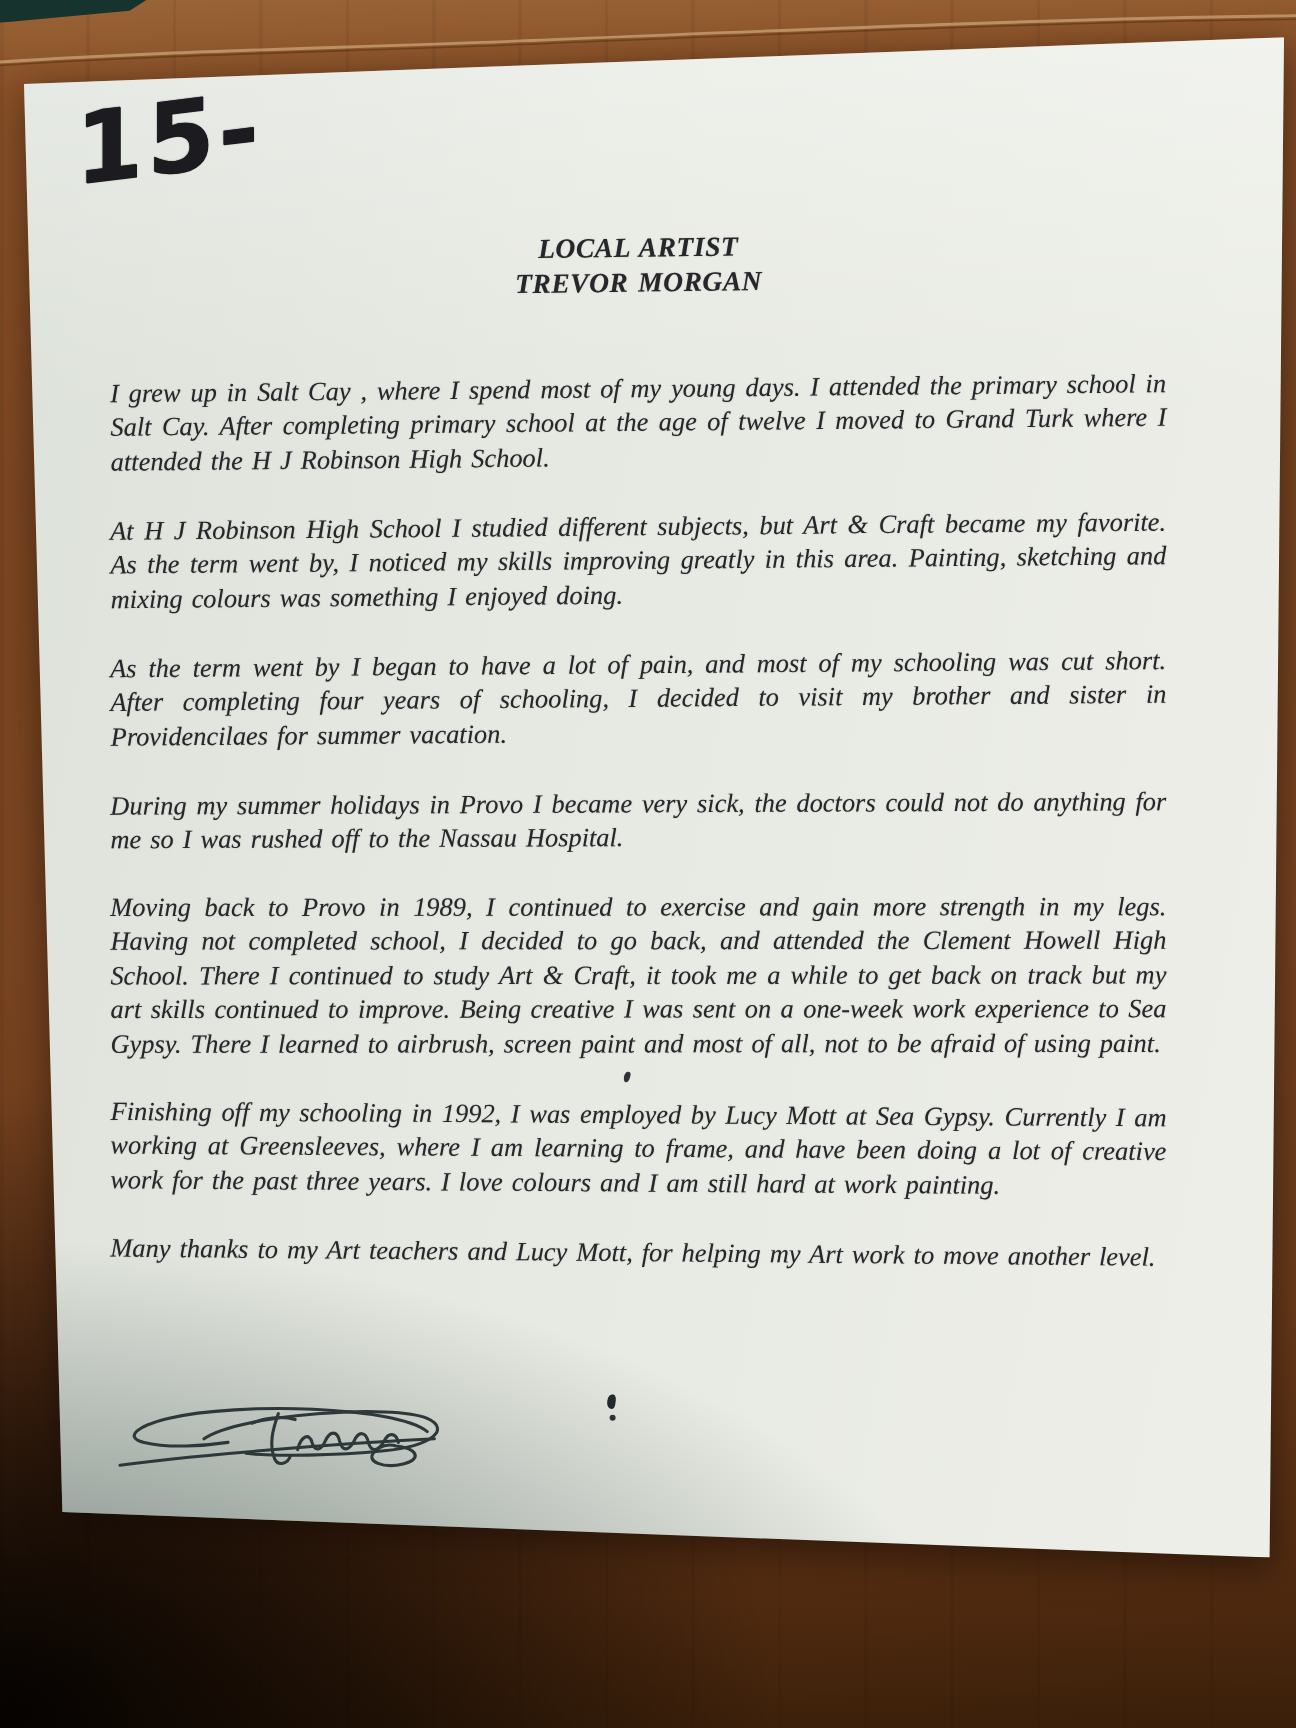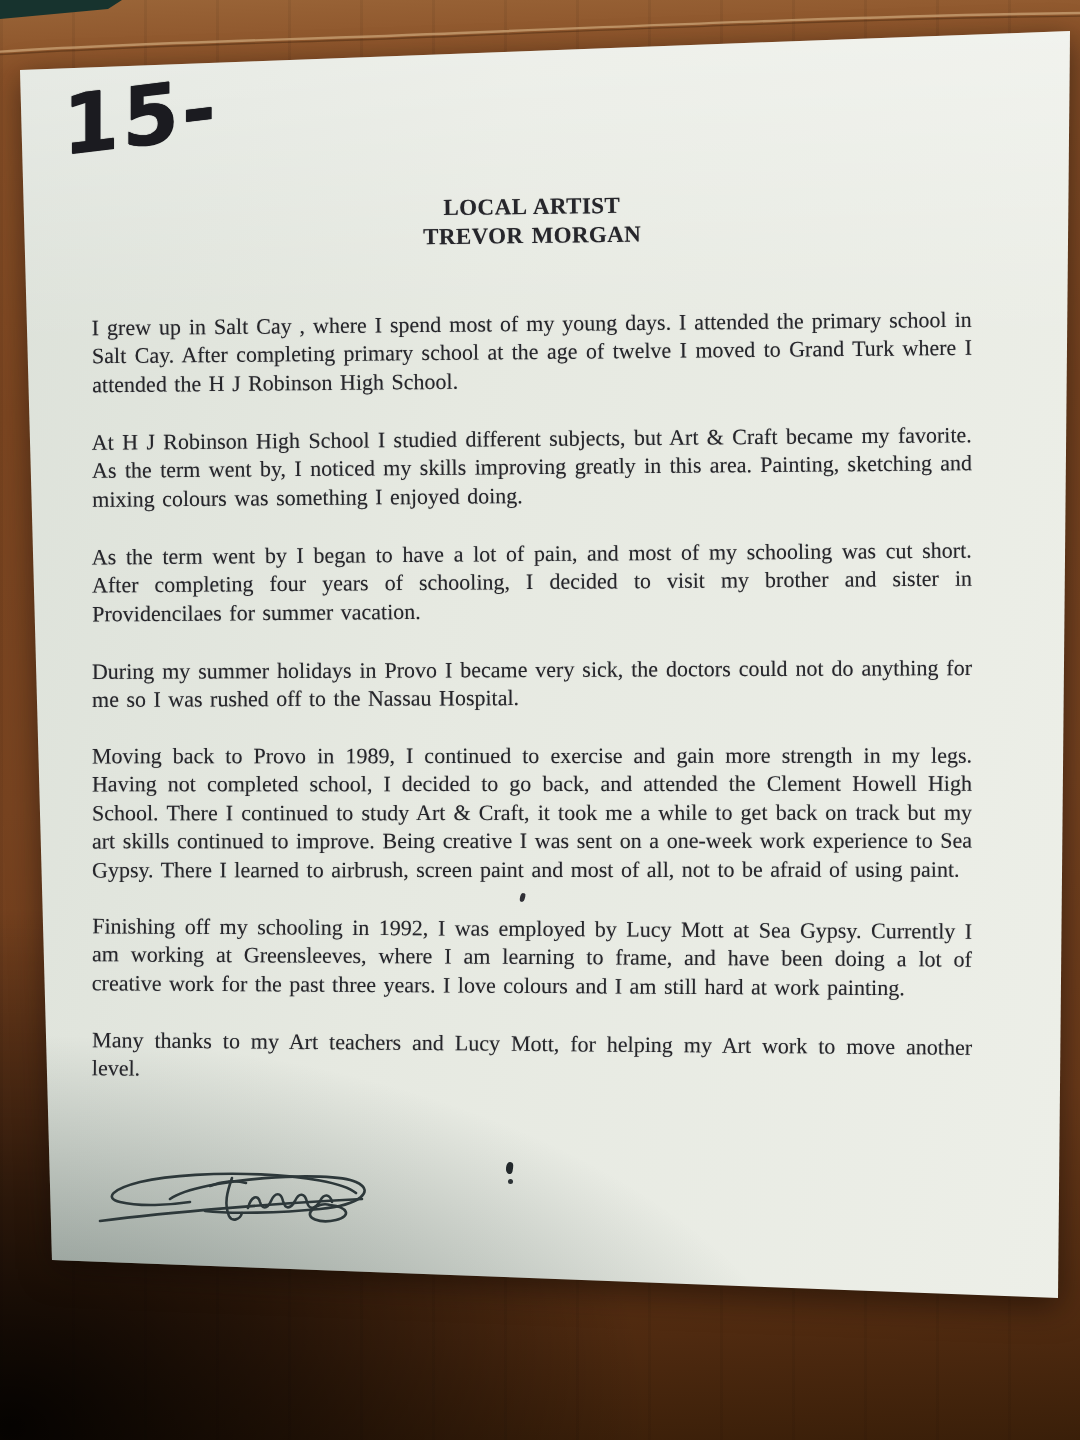--- a/index.html
+++ b/index.html
@@ -38,20 +38,21 @@
     color:#1b1b20;letter-spacing:3px;
     transform:rotate(-7deg) skewX(-7deg);
     text-shadow:0 0 1px #1b1b20,0.5px 0.5px 0 #1b1b20;
   }
   
   .content{
     position:absolute;left:92px;top:192px;width:880px;
     color:#26262b;font-size:22px;line-height:28.4px;
     text-shadow:0 0 1px rgba(38,38,43,0.38);
     word-spacing:2px;
+    font-style:italic;
   }
   .title{
     text-align:center;font-weight:bold;font-size:23px;line-height:29px;
     letter-spacing:0.4px;margin:0 0 60px 0;transform:rotate(-0.7deg);
   }
   .body p{margin:0 0 30px 0;text-align:justify;}
   .body p:nth-child(1){transform:rotate(-0.55deg);}
   .body p:nth-child(2){transform:rotate(-0.5deg);}
   .body p:nth-child(3){transform:rotate(-0.45deg);}
   .body p:nth-child(4){transform:rotate(-0.25deg);}

